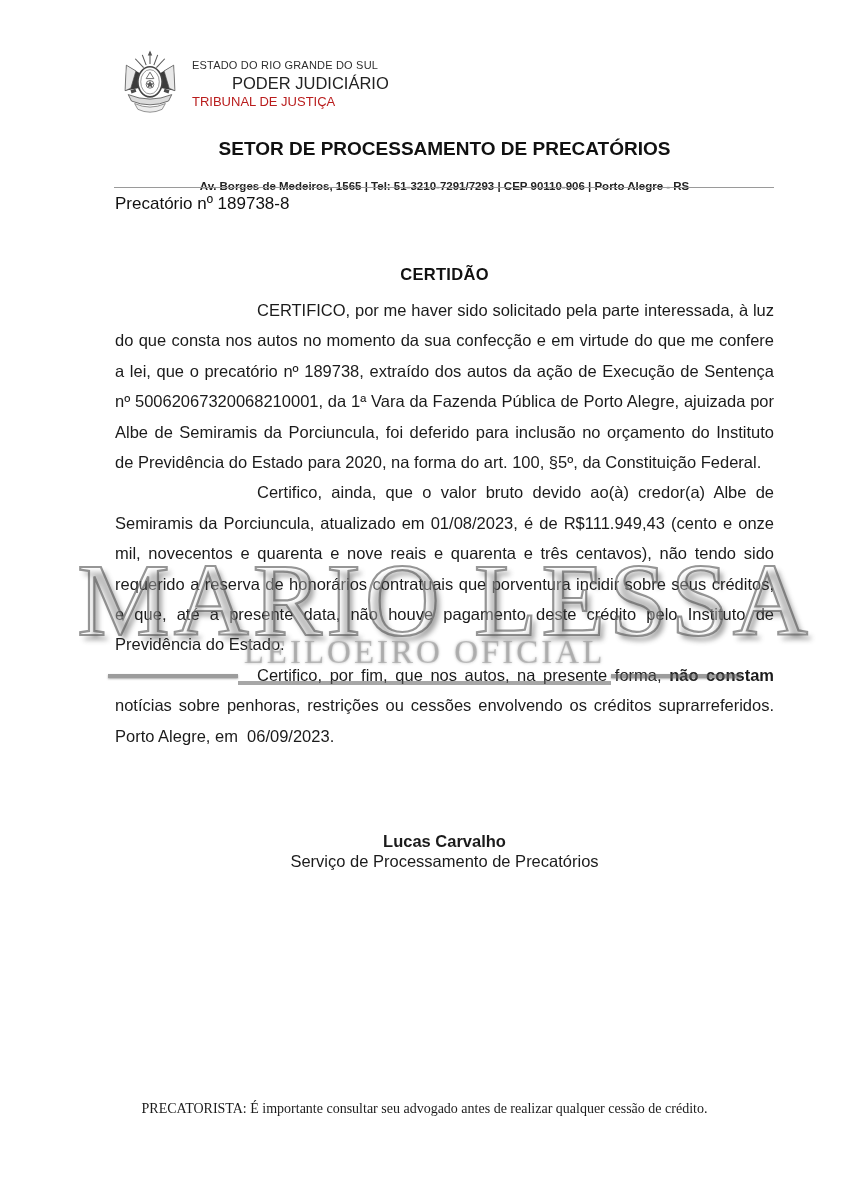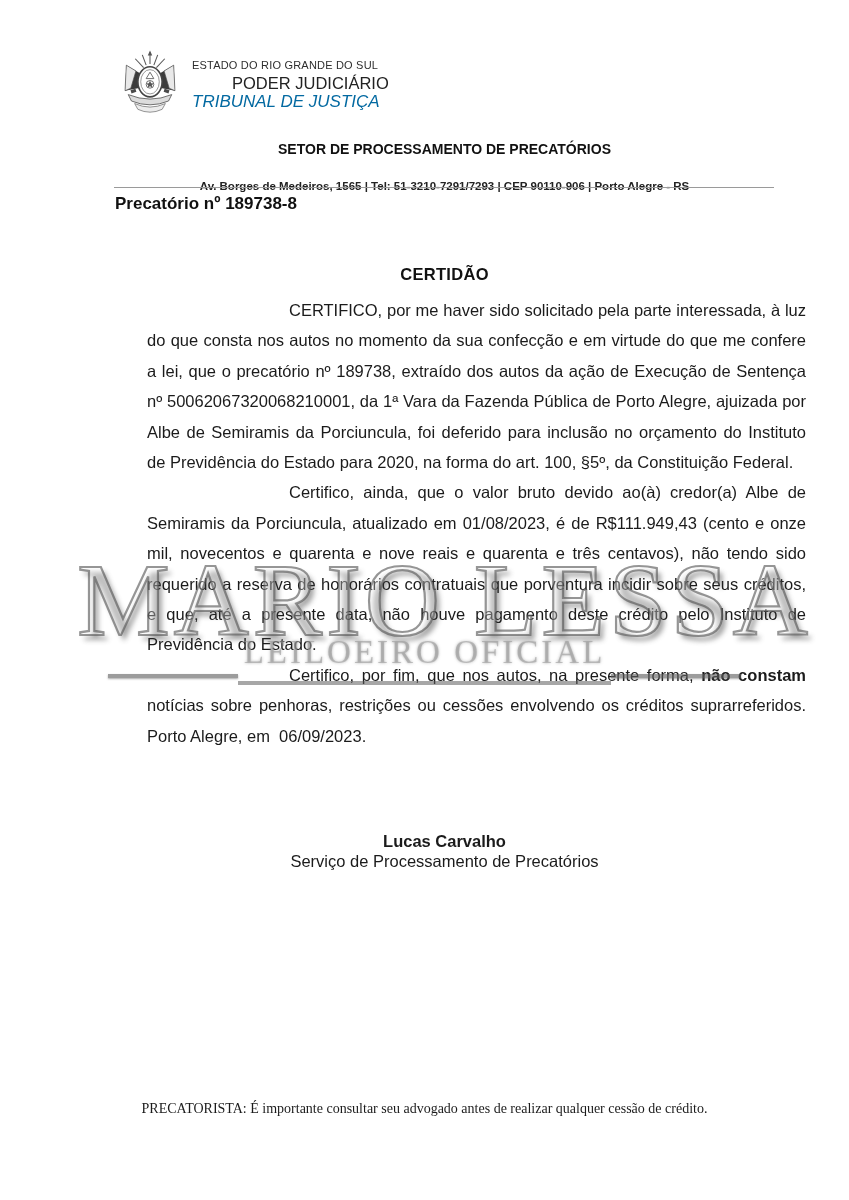--- a/index.html
+++ b/index.html
@@ -14,38 +14,38 @@
 
   
   .letterhead{
     position:absolute;top:48px;left:118px;
     display:flex;align-items:flex-start;gap:10px;
   }
   .coat{width:64px;height:74px;flex:0 0 auto;}
   .org-block{padding-top:10px;}
   .org-line1{font-size:11px;color:#2e2e2e;letter-spacing:.2px;line-height:15px;}
   .org-line2{font-size:16.5px;color:#222;line-height:20px;margin-left:40px;}
-  .org-line3{font-size:17px;color:#0369a1;line-height:18px;font-style:italic;}
+  .org-line3{font-size:13px;color:#b91c1c;line-height:18px;}
 
   
   .dept{position:absolute;top:138px;left:115px;width:659px;text-align:center;}
-  .dept-title{font-size:14px;font-weight:bold;color:#111;line-height:22px;}
+  .dept-title{font-size:19px;font-weight:bold;color:#111;line-height:22px;}
   .dept-address{font-size:11.5px;font-weight:bold;color:#222;line-height:16px;margin-top:18px;}
 
   .rule{position:absolute;top:187px;left:114px;width:660px;border-top:1.5px solid #9a9a9a;}
 
-  .ref{position:absolute;top:194px;left:115px;font-size:17px;font-weight:bold;color:#111;}
+  .ref{position:absolute;top:194px;left:115px;font-size:17px;font-weight:normal;color:#111;}
 
   .doc-title{position:absolute;top:265px;left:115px;width:659px;text-align:center;
     font-size:16.5px;font-weight:bold;letter-spacing:.3px;color:#111;}
 
   
   .body-text{
     position:absolute;top:295px;left:115px;width:659px;
-    font-size:16.5px;line-height:30.4px;text-align:justify;color:#1b1b1b;margin-left:32px;
+    font-size:16.5px;line-height:30.4px;text-align:justify;color:#1b1b1b;
   }
   .body-text p{margin:0;text-indent:142px;}
   .bold{font-weight:bold;}
 
   
   .signature{position:absolute;top:831px;left:115px;width:659px;text-align:center;}
   .sig-name{font-size:16.5px;font-weight:bold;line-height:20px;}
   .sig-role{font-size:16.5px;line-height:20px;}
 
   

